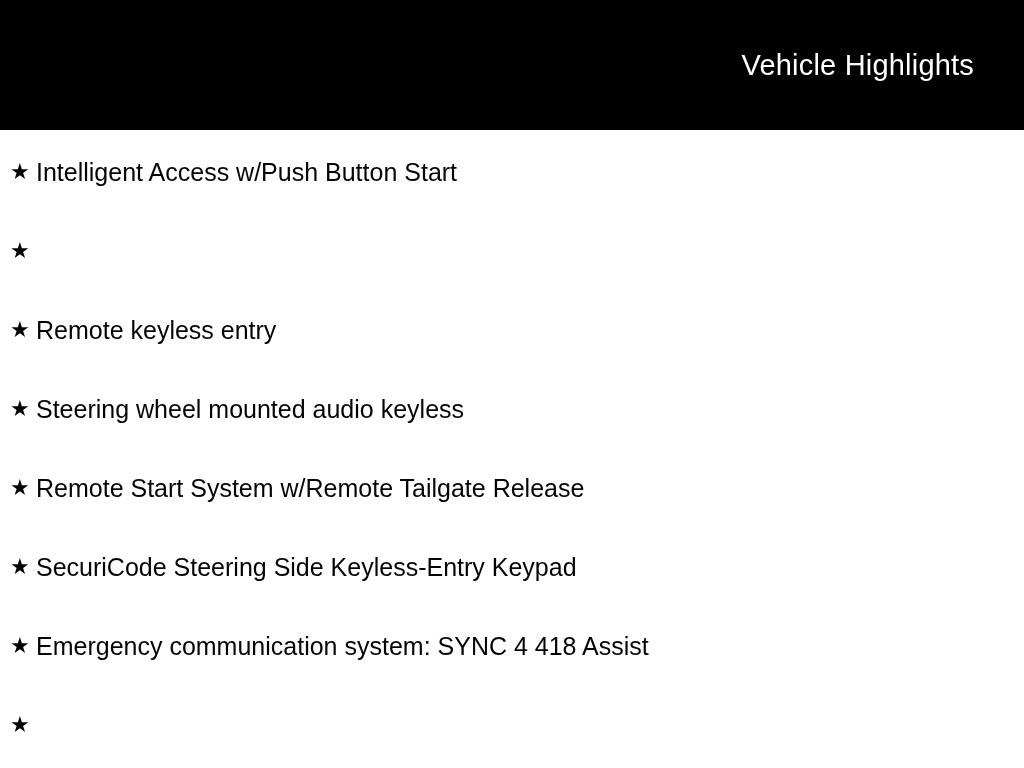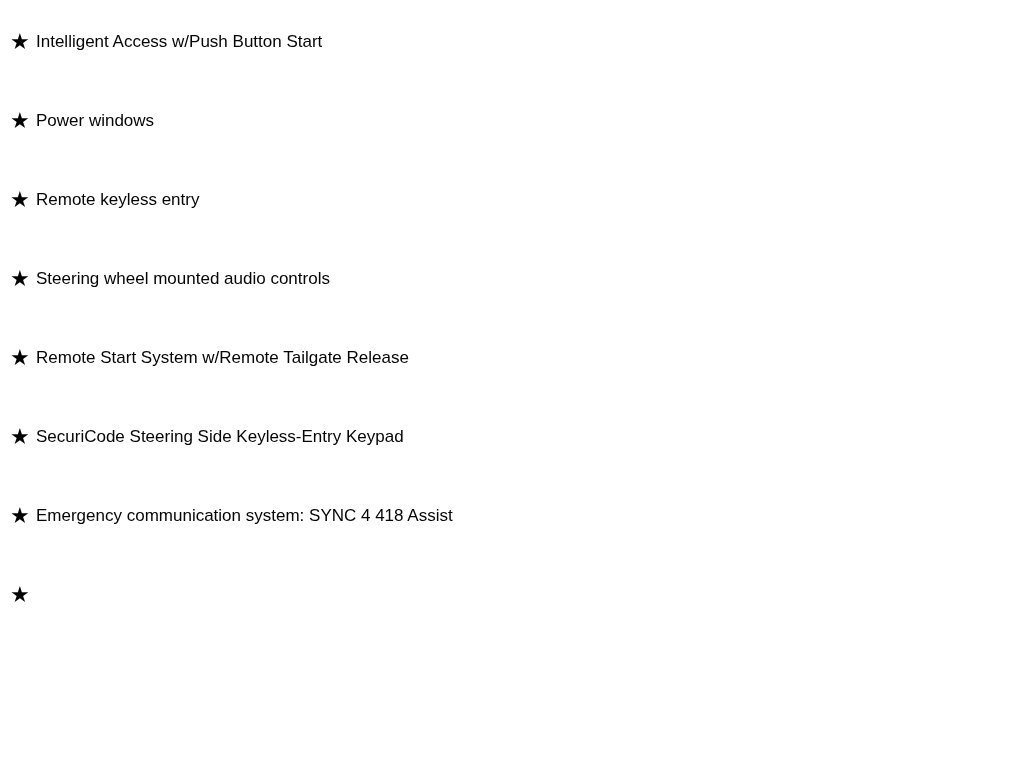--- a/index.html
+++ b/index.html
@@ -51,48 +51,50 @@
   }
   .bullet-star {
     width: 26px;
     flex: 0 0 26px;
     font-size: 22px;
     line-height: 32px;
     color: #000000;
     text-align: left;
   }
   .feature-text {
-    font-size: 17px;
+    font-size: 25px;
     line-height: 32px;
     color: #050505;
     white-space: nowrap;
   }
 </style>
 </head>
 <body>
 
 <div class="page">
 
+  <div class="header-bar">
+    <div class="header-title">Vehicle Highlights</div>
+  </div>
 
   <ul class="features-list">
     <li class="feature-item">
       <span class="bullet-star">★</span>
       <span class="feature-text">Intelligent Access w/Push Button Start</span>
     </li>
     <li class="feature-item">
       <span class="bullet-star">★</span>
-      <span class="feature-text">Power windows</span>
     </li>
     <li class="feature-item">
       <span class="bullet-star">★</span>
       <span class="feature-text">Remote keyless entry</span>
     </li>
     <li class="feature-item">
       <span class="bullet-star">★</span>
-      <span class="feature-text">Steering wheel mounted audio controls</span>
+      <span class="feature-text">Steering wheel mounted audio keyless</span>
     </li>
     <li class="feature-item">
       <span class="bullet-star">★</span>
       <span class="feature-text">Remote Start System w/Remote Tailgate Release</span>
     </li>
     <li class="feature-item">
       <span class="bullet-star">★</span>
       <span class="feature-text">SecuriCode Steering Side Keyless-Entry Keypad</span>
     </li>
     <li class="feature-item">

